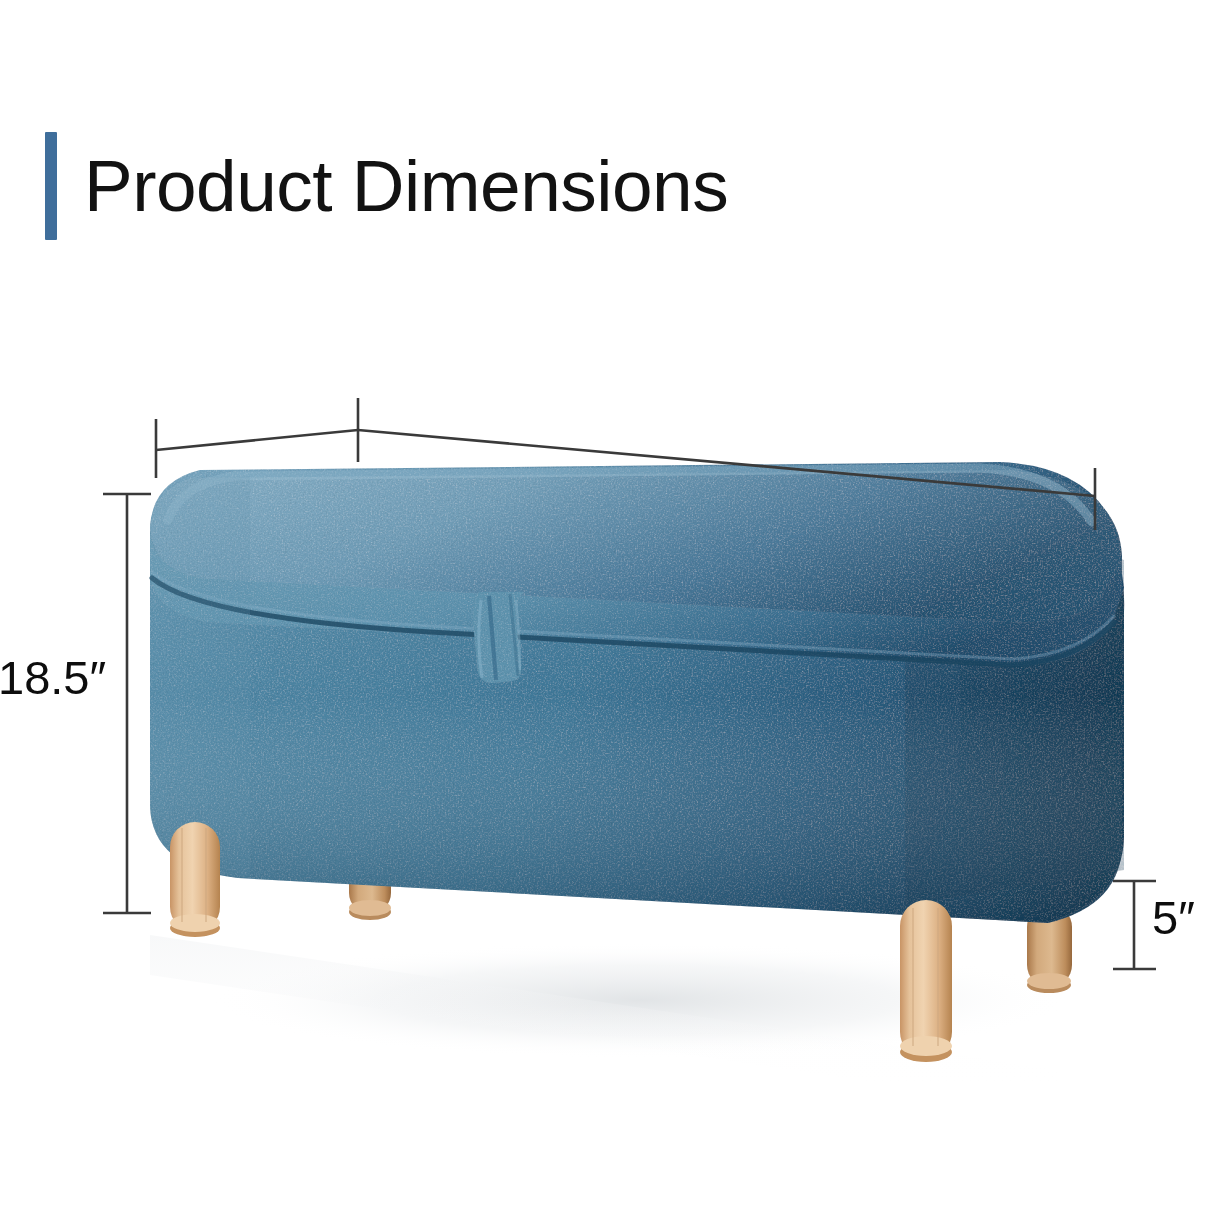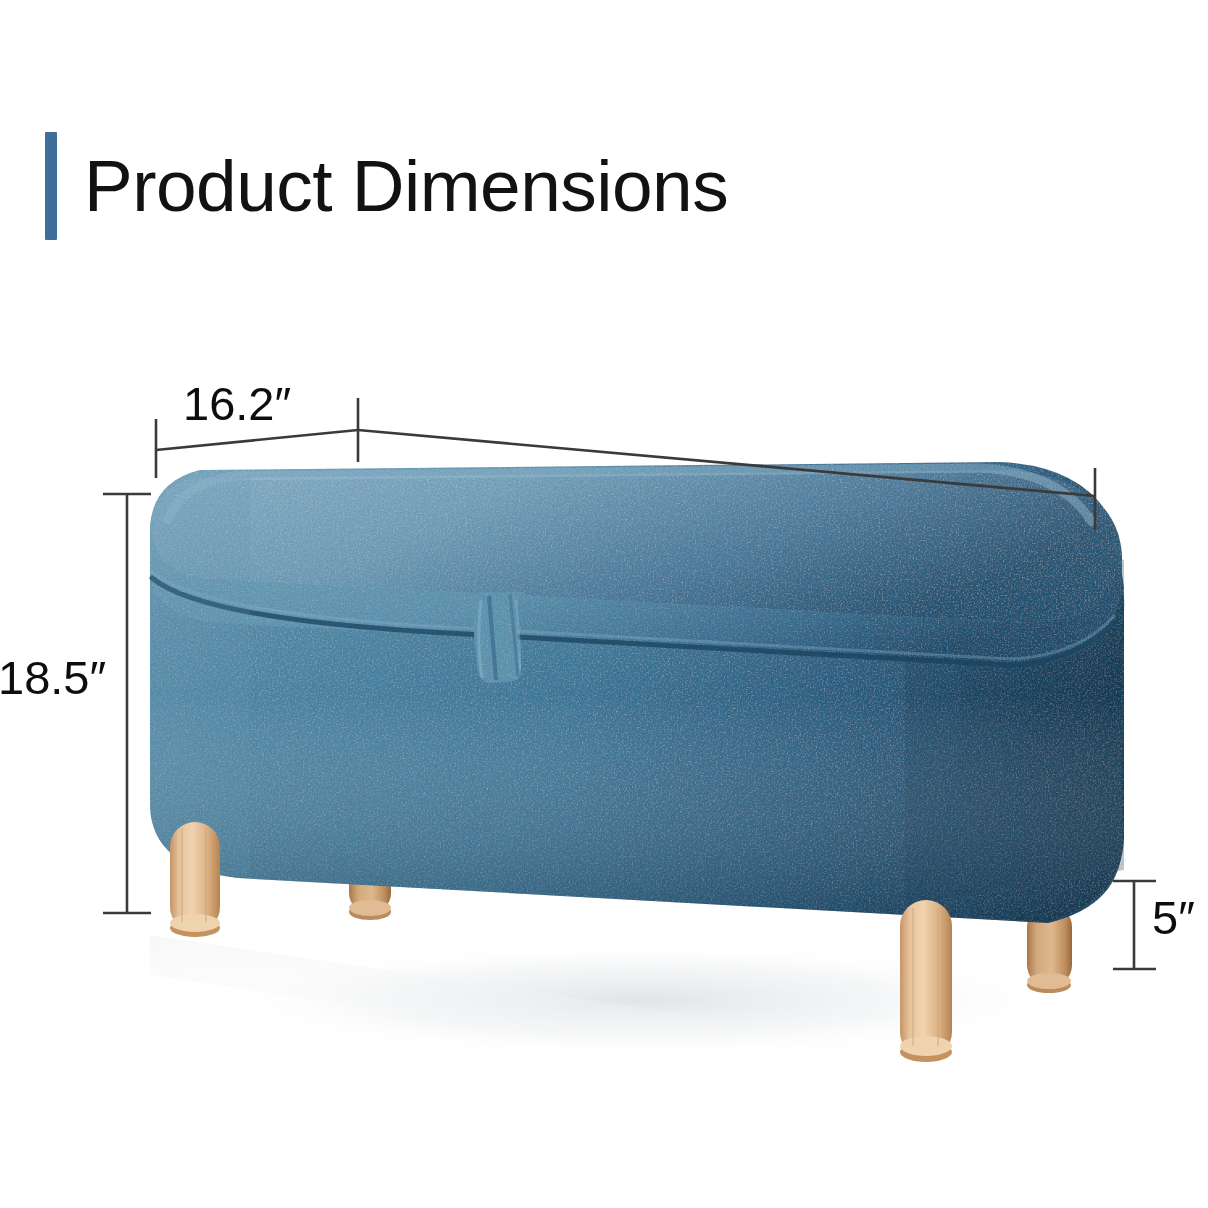--- a/index.html
+++ b/index.html
@@ -283,20 +283,19 @@
       </g>
 
       <g>
         <line x1="1113" y1="881" x2="1156" y2="881"></line>
         <line x1="1134" y1="881" x2="1134" y2="969"></line>
         <line x1="1113" y1="969" x2="1156" y2="969"></line>
       </g>
     </g>
   </svg>
 
-  <div class="dim-label" id="dim-depth-label">16.2″</div>
 
 
   <div class="dim-label" id="dim-height-label">18.5″</div>
 
   <div class="dim-label" id="dim-leg-label">5″</div>
 
 </div>
 
 </body></html>

